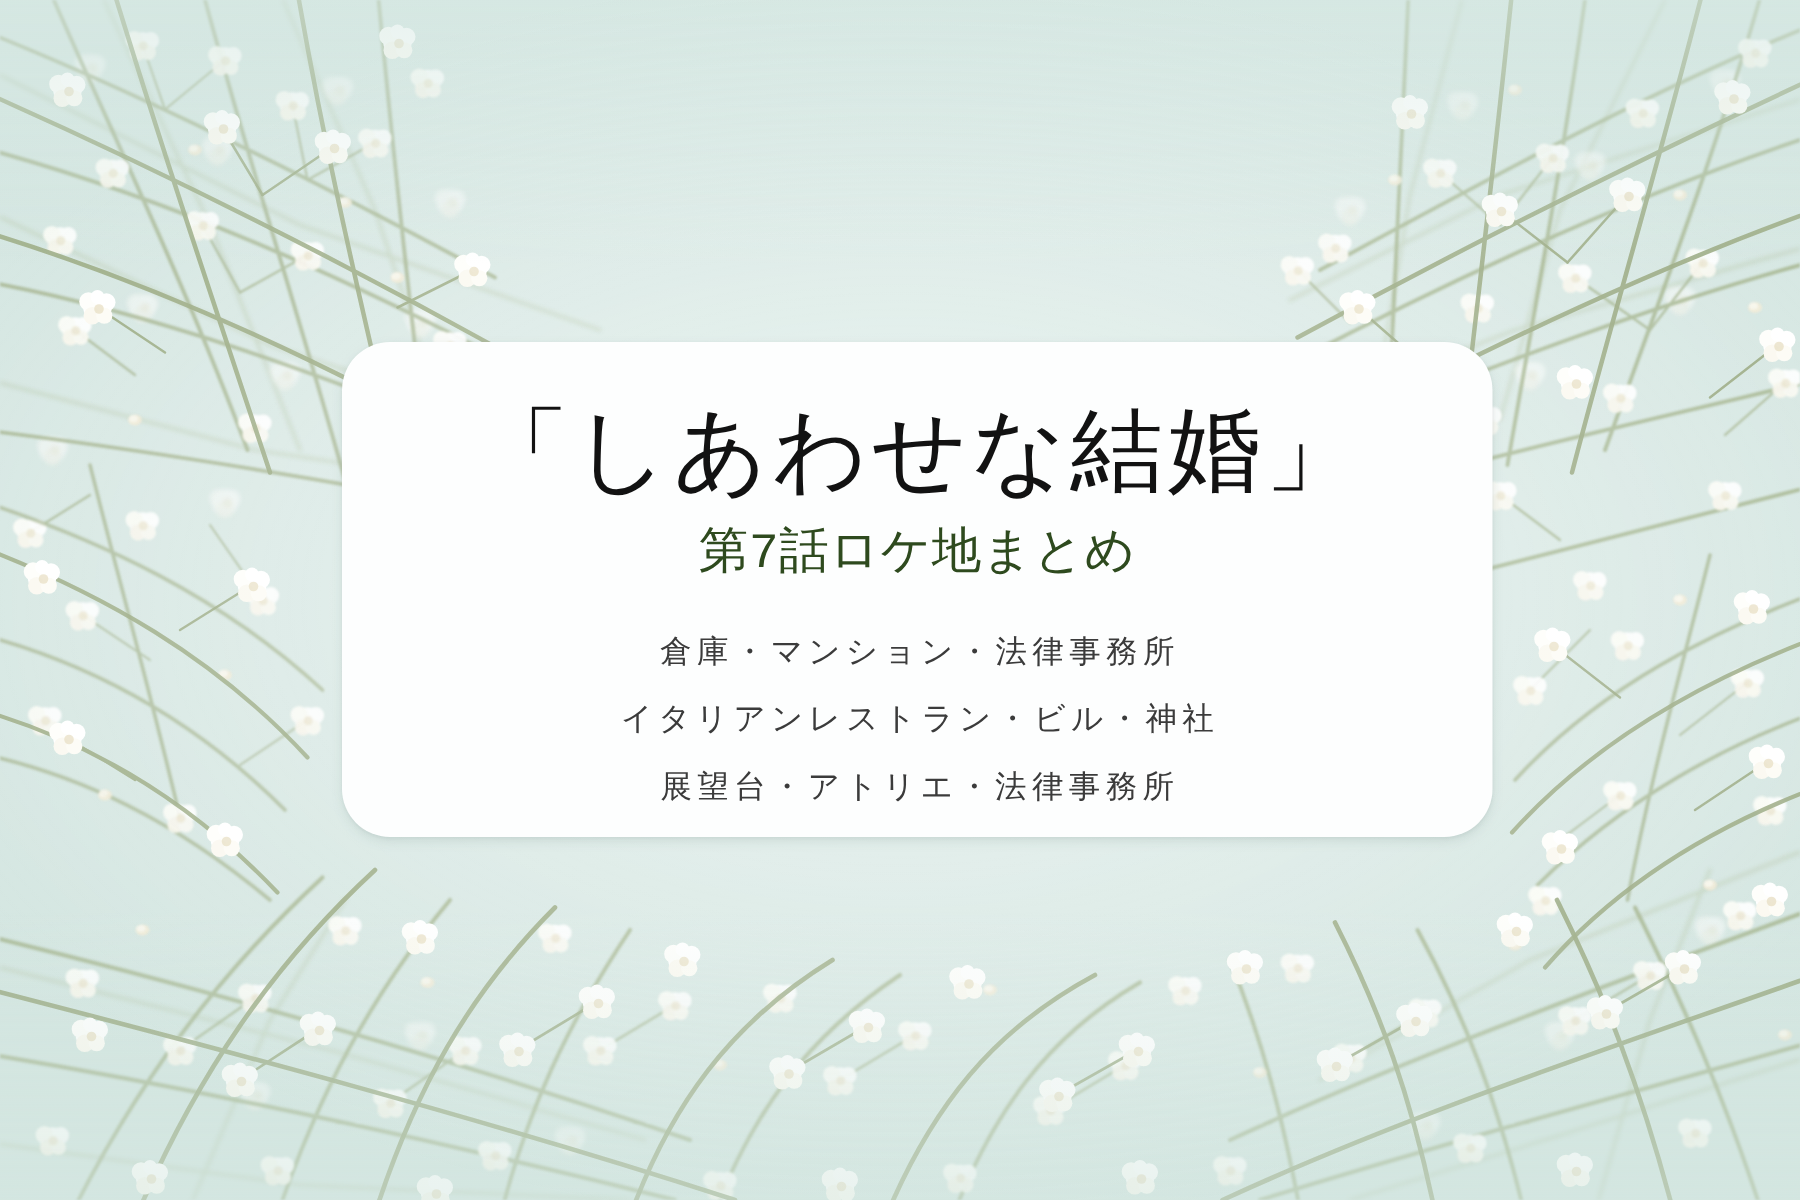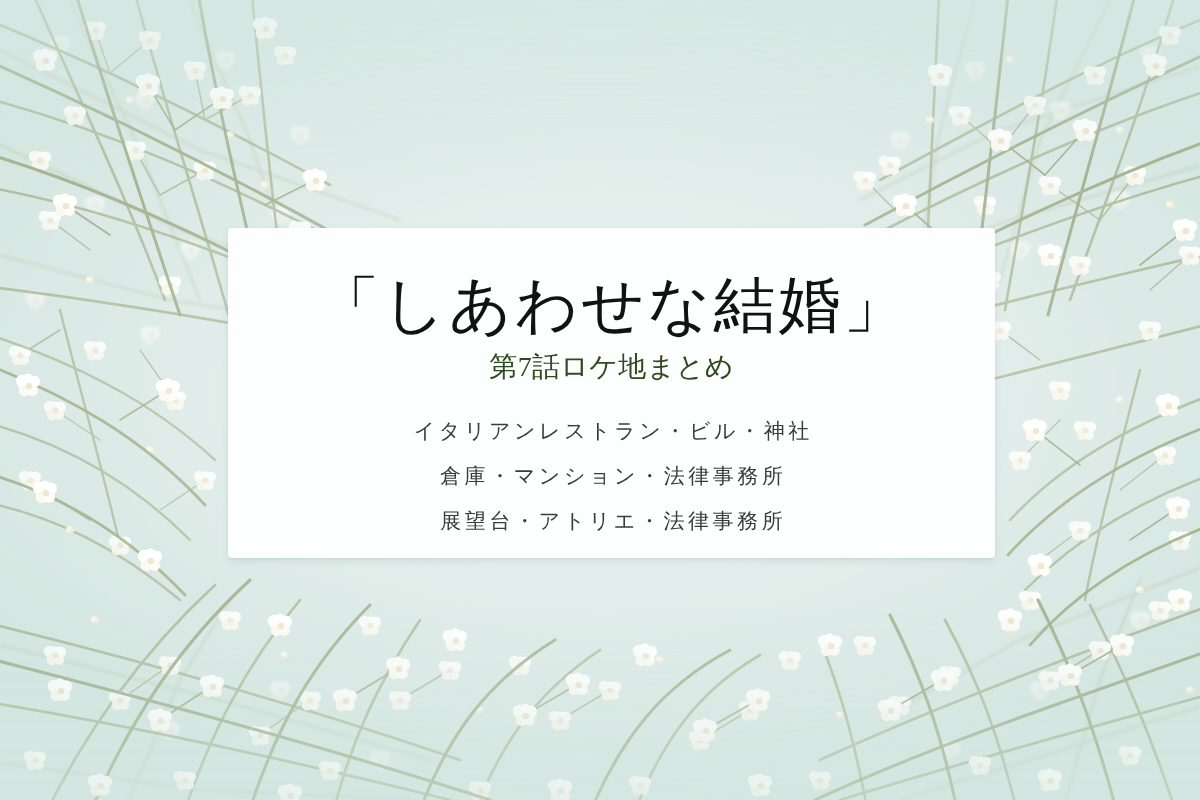--- a/index.html
+++ b/index.html
@@ -47,45 +47,46 @@
   .floral.crisp{ filter: blur(0.15px); opacity: 1; }
 
   
   .card {
     position: absolute;
     left: 228px;
     top: 228px;
     width: 767px;
     height: 330px;
     background: #fdfefe;
-    border-radius: 4px;
+    border-radius: 32px;
     box-shadow:
       0 3px 7px rgba(120,140,135,0.16),
       0 1px 2px rgba(120,140,135,0.10);
     display: flex;
     flex-direction: column;
     align-items: center;
     justify-content: flex-start;
     overflow: hidden;
+    font-family: Liberation Mono, monospace;
   }
 
   .card-title {
     margin-top: 46px;
     font-size: 62px;
     line-height: 1.0;
     font-weight: 400;
     color: #121212;
     letter-spacing: 0.045em;
     white-space: nowrap;
     text-indent: 0.045em;
   }
 
   .card-subtitle {
     margin-top: 17px;
-    font-size: 28px;
+    font-size: 33px;
     line-height: 1.0;
     font-weight: 400;
     color: #2e4a1e;
     letter-spacing: 0.012em;
     white-space: nowrap;
   }
 
   .card-desc {
     margin-top: 28px;
     display: flex;
@@ -485,19 +486,19 @@
   </svg>
 
   <div class="bg-vignette"></div>
 
   <div class="card">
     <div class="card-title">「しあわせな結婚」</div>
 
     <div class="card-subtitle">第7話ロケ地まとめ</div>
 
     <div class="card-desc">
+      <div class="desc-line">倉庫・マンション・法律事務所</div>
       <div class="desc-line">イタリアンレストラン・ビル・神社</div>
-      <div class="desc-line">倉庫・マンション・法律事務所</div>
       <div class="desc-line">展望台・アトリエ・法律事務所</div>
     </div>
   </div>
 
 </div>
 
 </body></html>

